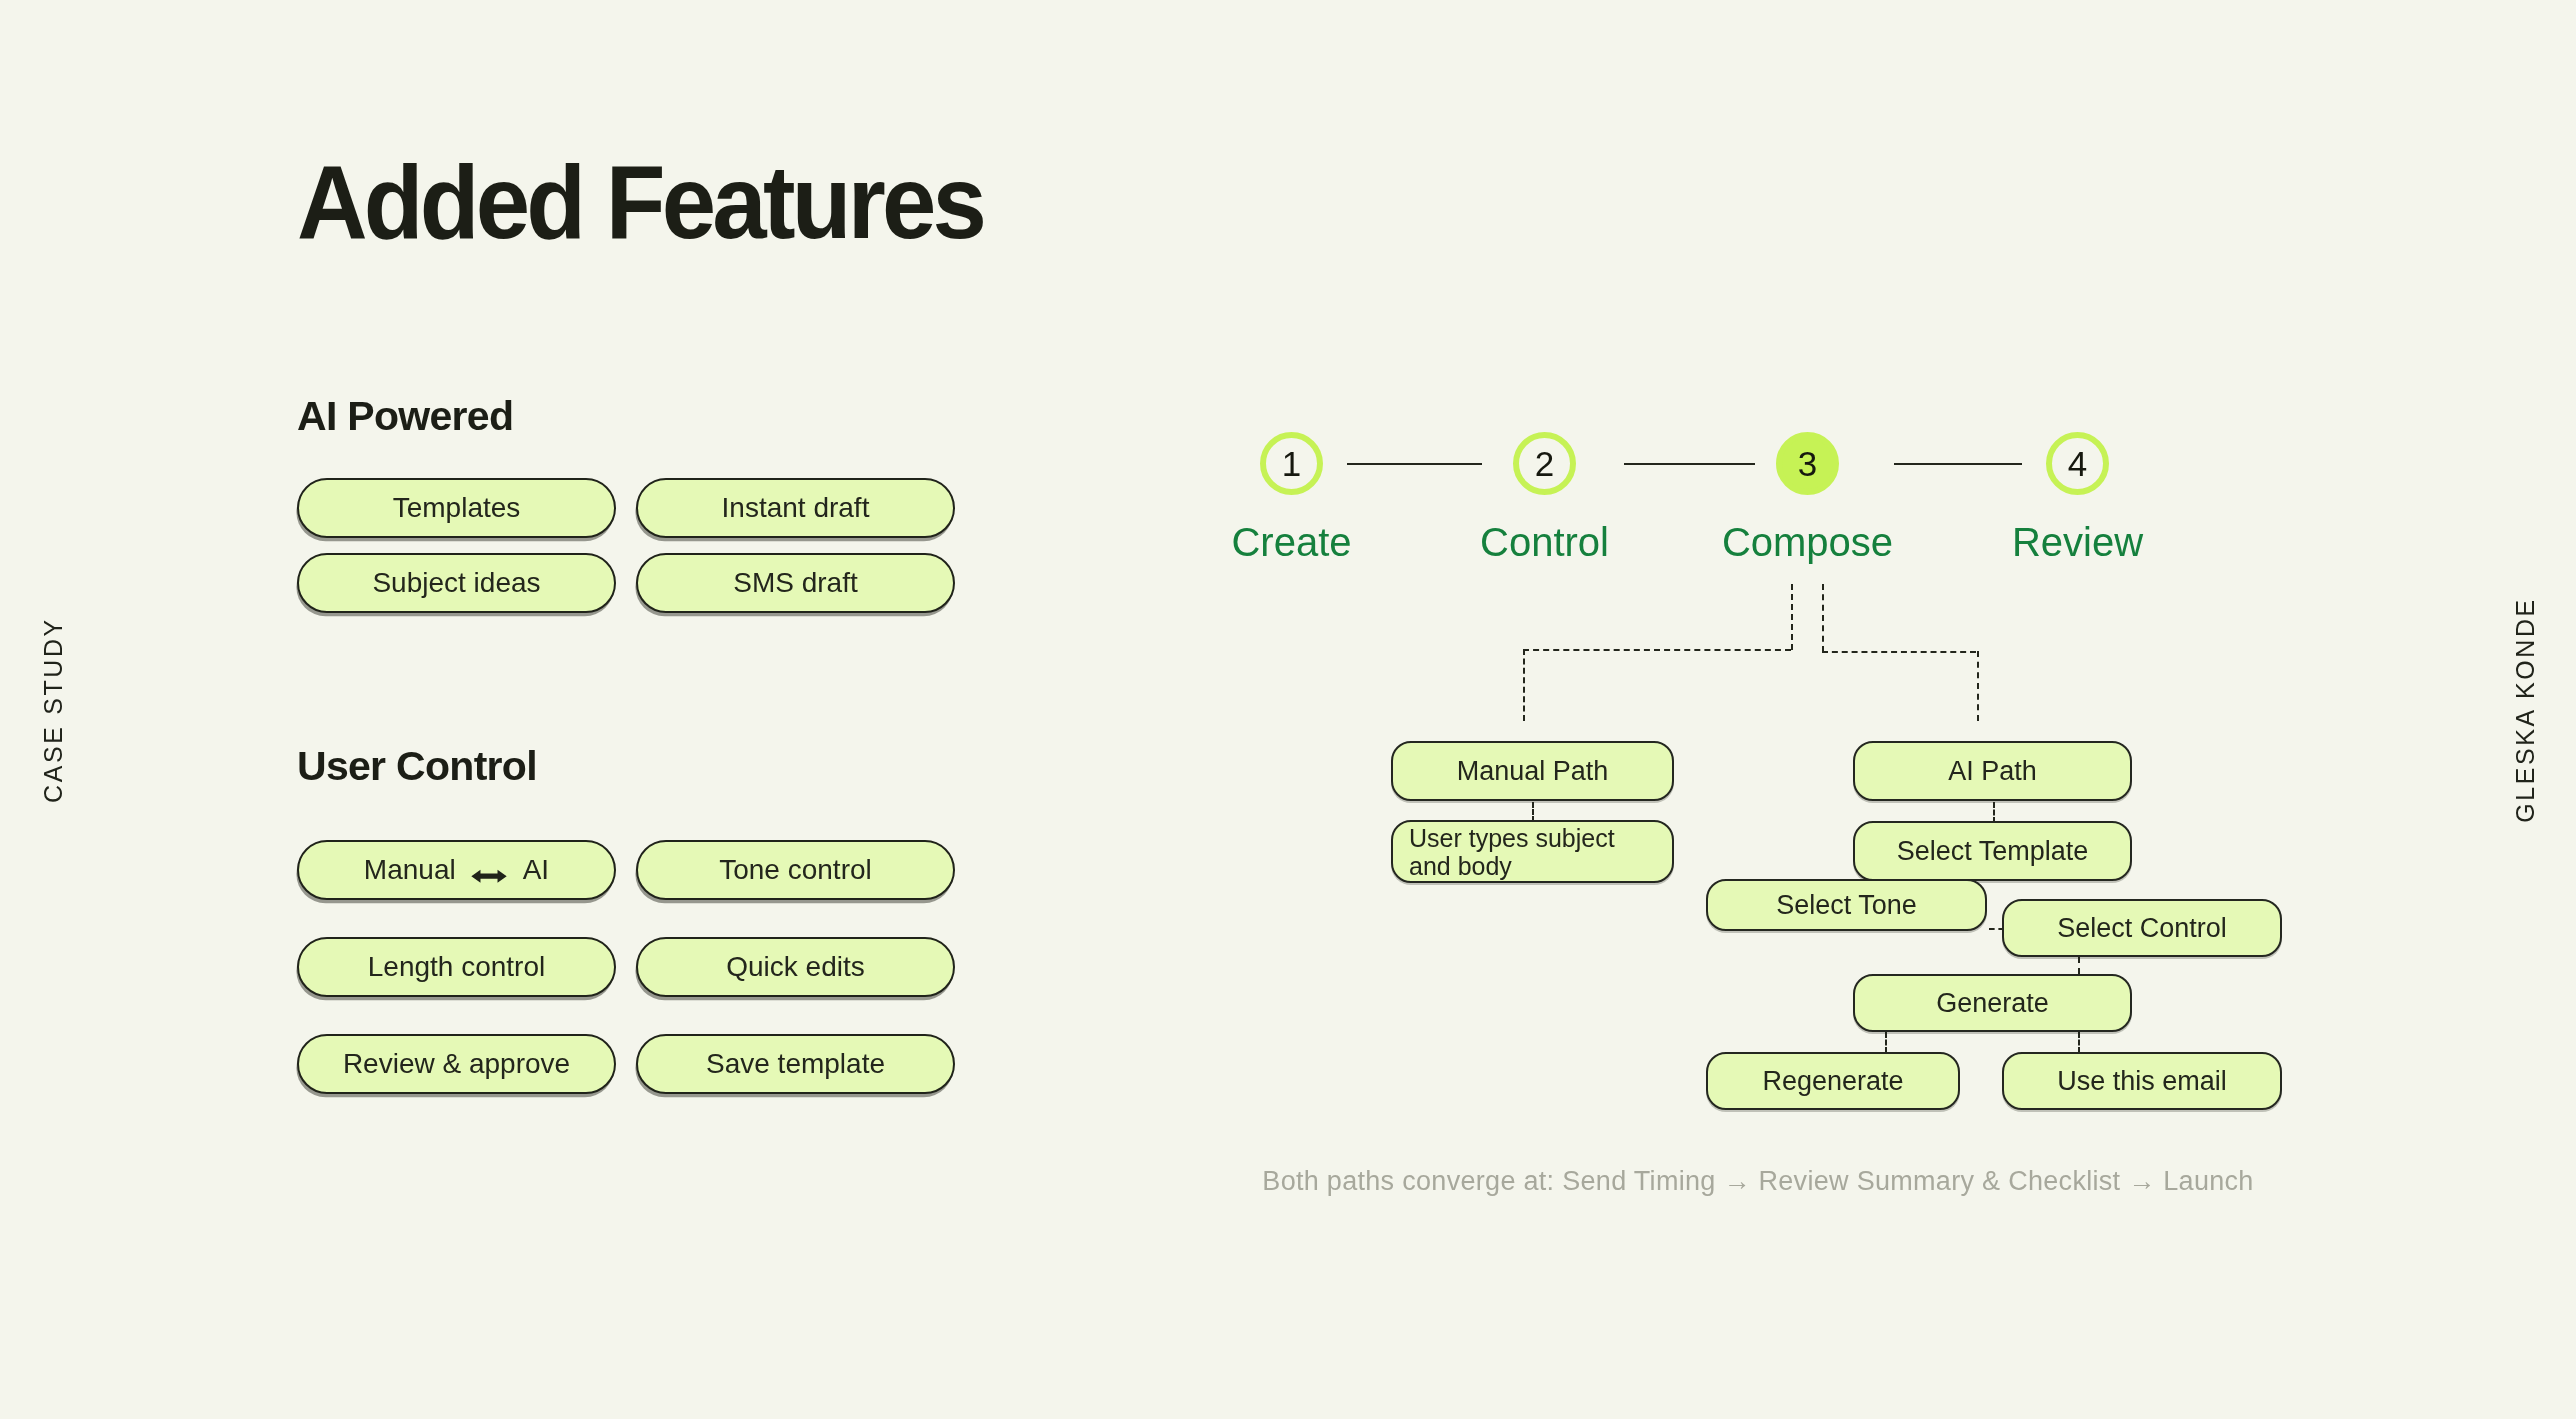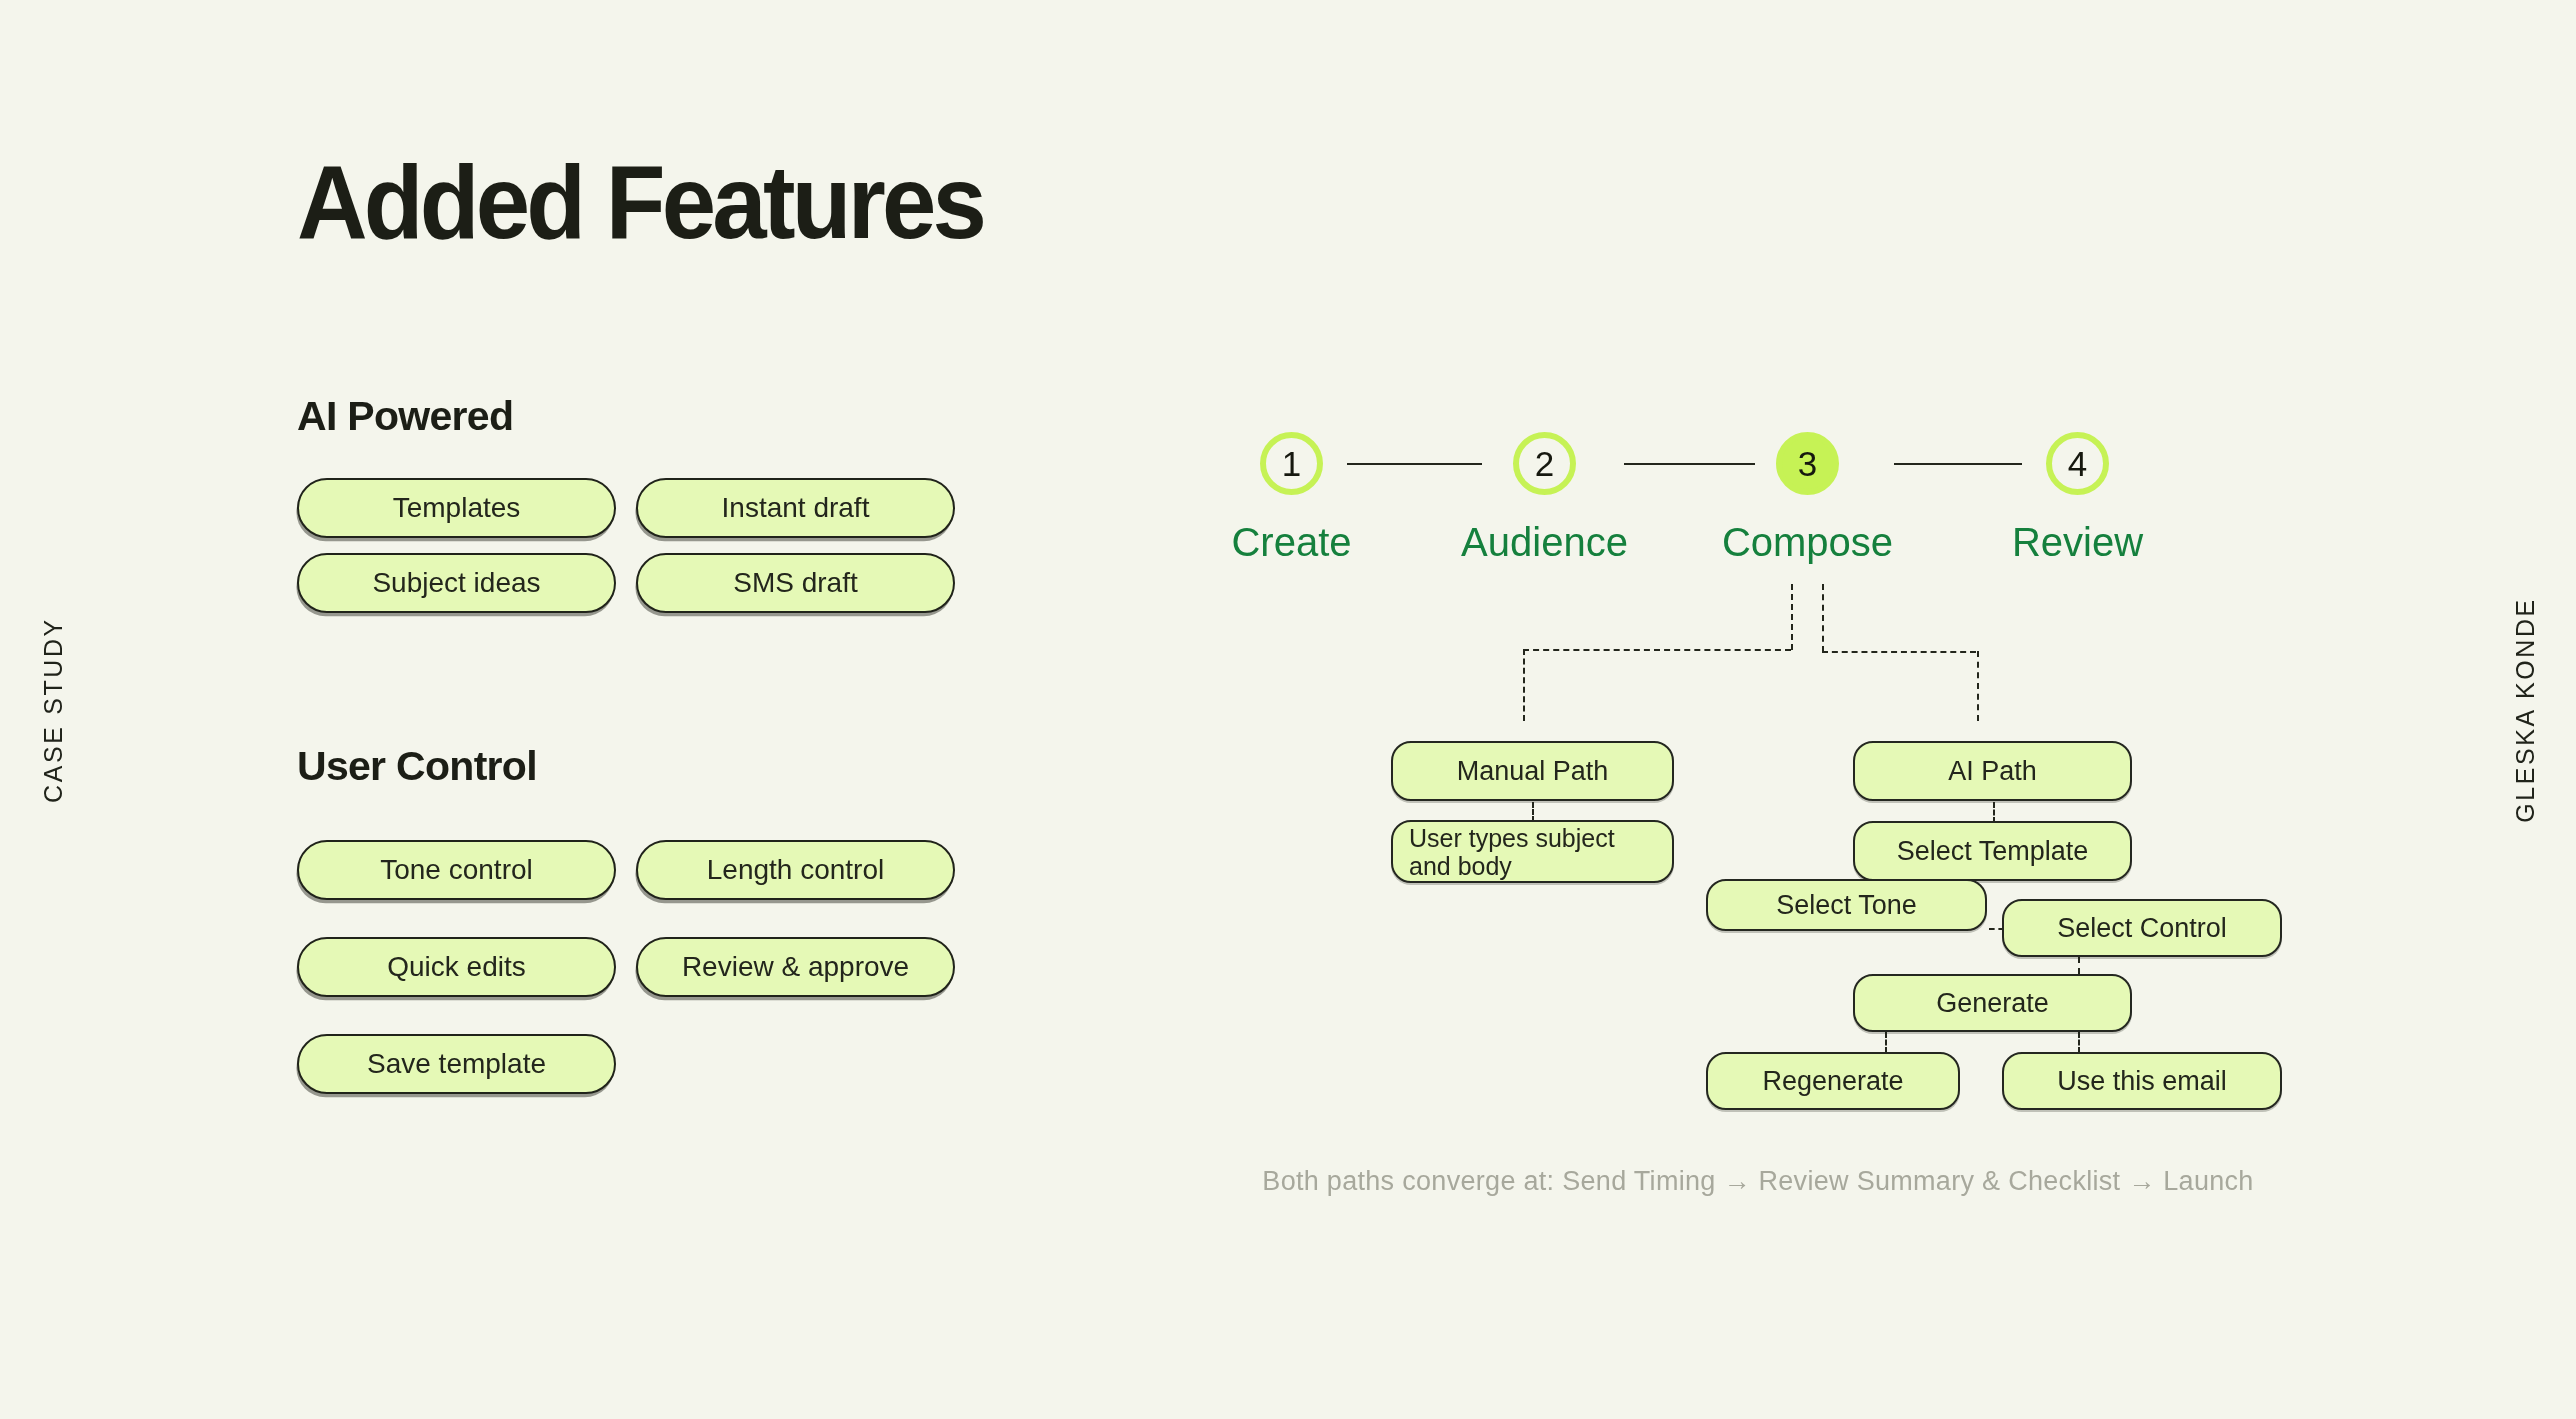--- a/index.html
+++ b/index.html
@@ -113,34 +113,43 @@
   <div class="section-heading" id="heading-ai">AI Powered</div>
   <div class="pill-grid" id="grid-ai">
     <div class="pill">Templates</div>
     <div class="pill">Instant draft</div>
     <div class="pill">Subject ideas</div>
     <div class="pill">SMS draft</div>
   </div>
 
   <div class="section-heading" id="heading-uc">User Control</div>
   <div class="pill-grid" id="grid-uc">
+    <div class="pill">
+      <span>Manual</span>
+      <span class="arrow-icon">
+        <svg viewBox="0 0 58 28" width="38" height="18.4">
+          <path d="M2 14 L16 4 L16 10 L42 10 L42 4 L56 14 L42 24 L42 18 L16 18 L16 24 Z" fill="#20231a"></path>
+        </svg>
+      </span>
+      <span>AI</span>
+    </div>
     <div class="pill">Tone control</div>
     <div class="pill">Length control</div>
     <div class="pill">Quick edits</div>
     <div class="pill">Review &amp; approve</div>
     <div class="pill">Save template</div>
   </div>
 
   <div class="step" style="left:1193px">
     <div class="step-circle">1</div>
     <div class="step-label">Create</div>
   </div>
   <div class="step" style="left:1446px">
     <div class="step-circle">2</div>
-    <div class="step-label">Audience</div>
+    <div class="step-label">Control</div>
   </div>
   <div class="step active" style="left:1709px">
     <div class="step-circle">3</div>
     <div class="step-label">Compose</div>
   </div>
   <div class="step" style="left:1979px">
     <div class="step-circle">4</div>
     <div class="step-label">Review</div>
   </div>
   <div class="step-line" style="left:1347px;width:135px"></div>

